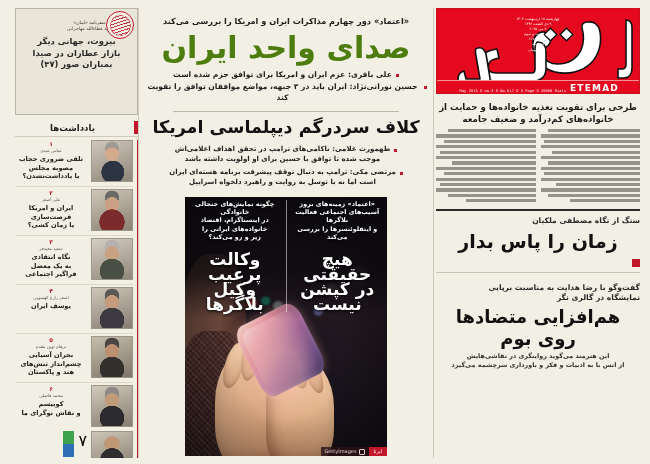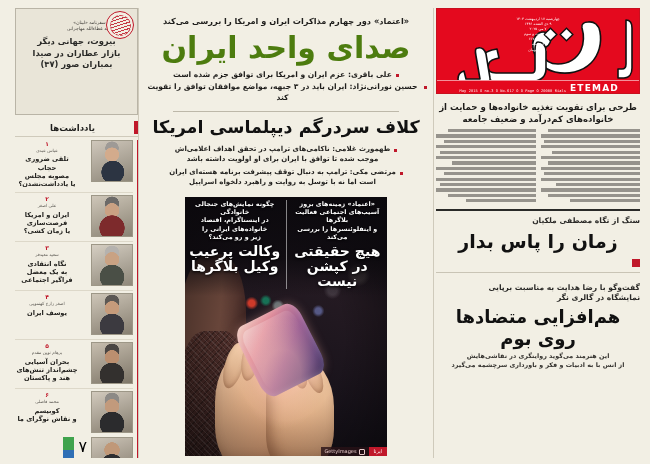--- a/index.html
+++ b/index.html
@@ -58,21 +58,21 @@
   }
   .sb-sectionbar .tick{width:4px;height:13px;background:#c0182a;flex:0 0 4px;}
   .sb-sectionbar .lbl{
     flex:1;text-align:center;font-weight:bold;font-size:8.6px;color:#1d1d1b;
   }
   .sb-rule{height:1px;background:#cfcabb;margin:0 0 3px 0;}
   .sb-list{
     flex:1;border-right:1.4px solid #c0182a;padding-right:4px;
     display:flex;flex-direction:column;gap:2px;overflow:hidden;
   }
-  .sb-item{display:flex;gap:12px;align-items:flex-start;padding-bottom:2px;}
+  .sb-item{display:flex;gap:4px;align-items:flex-start;padding-bottom:2px;}
   .sb-item + .sb-item{border-top:1px solid #ddd8c9;padding-top:2px;}
   .sb-item .txt{flex:1;min-width:0;text-align:center;padding-top:1px;}
   .sb-item .num{
     font-size:6px;color:#c0182a;font-weight:bold;line-height:6px;margin-bottom:1px;
   }
   .sb-item .auth{font-size:4.4px;color:#5c5953;line-height:5.4px;margin-bottom:2px;}
   .sb-item .ttl{font-size:6.6px;line-height:8.2px;font-weight:bold;color:#23221f;}
   .portrait{
     width:40px;height:40px;flex:0 0 40px;
     border:1px solid #9d9787;overflow:hidden;position:relative;background:#8d8578;
@@ -227,21 +227,21 @@
     position:absolute;top:0;left:0;right:0;
     display:flex;flex-direction:row-reverse;
     color:#fff;
     background:linear-gradient(to bottom, rgba(10,8,12,.84) 0%, rgba(10,8,12,.72) 62%, rgba(10,8,12,0) 100%);
     padding:3px 4px 7px 4px;box-sizing:border-box;gap:5px;
   }
   .ovl-col{flex:1;min-width:0;text-align:center;}
   .ovl-col.sep{border-left:1px solid rgba(255,255,255,.5);padding-left:5px;}
   .ovl-k{font-size:6.4px;line-height:8.4px;font-weight:bold;
     text-shadow:0 1px 2px rgba(0,0,0,.9);}
-  .ovl-h{font-size:14px;line-height:15px;font-weight:bold;margin-top:2px;
+  .ovl-h{font-size:17px;line-height:15px;font-weight:bold;margin-top:10px;
     letter-spacing:-.3px;text-shadow:0 1px 3px rgba(0,0,0,.95);}
   .credit{
     position:absolute;right:0;bottom:0;display:flex;flex-direction:row-reverse;
     align-items:stretch;font-size:5px;line-height:9px;
   }
   .credit .src{background:rgba(40,18,22,.8);color:#e7c9c9;padding:0 4px 0 3px;
     display:flex;align-items:center;gap:2px;}
   .credit .lock{width:4px;height:4px;border:1px solid #e7c9c9;border-radius:1px;display:inline-block;}
   .credit .agency{background:#c0182a;color:#fff;padding:0 5px;display:flex;align-items:center;}
   
@@ -459,21 +459,21 @@
     </div>
 
     <div class="hr-thin"></div>
     <h2 class="sub-head">کلاف سردرگم دیپلماسی امریکا</h2>
 
     <div class="bullets bullets2">
       <div class="bullet">
         <span class="dot"></span>
         <span class="bt">
           <span>طهمورث غلامی: ناکامی‌های ترامپ در تحقق اهداف اعلامی‌اش</span><br>
-          <span>موجب شده تا توافق با ایران برای او اولویت داشته باشد</span>
+          <span>موجب شده تا توافق با حسین برای او اولویت داشته باشد</span>
         </span>
       </div>
       <div class="bullet">
         <span class="dot"></span>
         <span class="bt">
           <span>مرتضی مکی: ترامپ به دنبال توقف پیشرفت برنامه هسته‌ای ایران</span><br>
           <span>است اما نه با توسل به روایت و راهبرد دلخواه اسراییل</span>
         </span>
       </div>
     </div>

